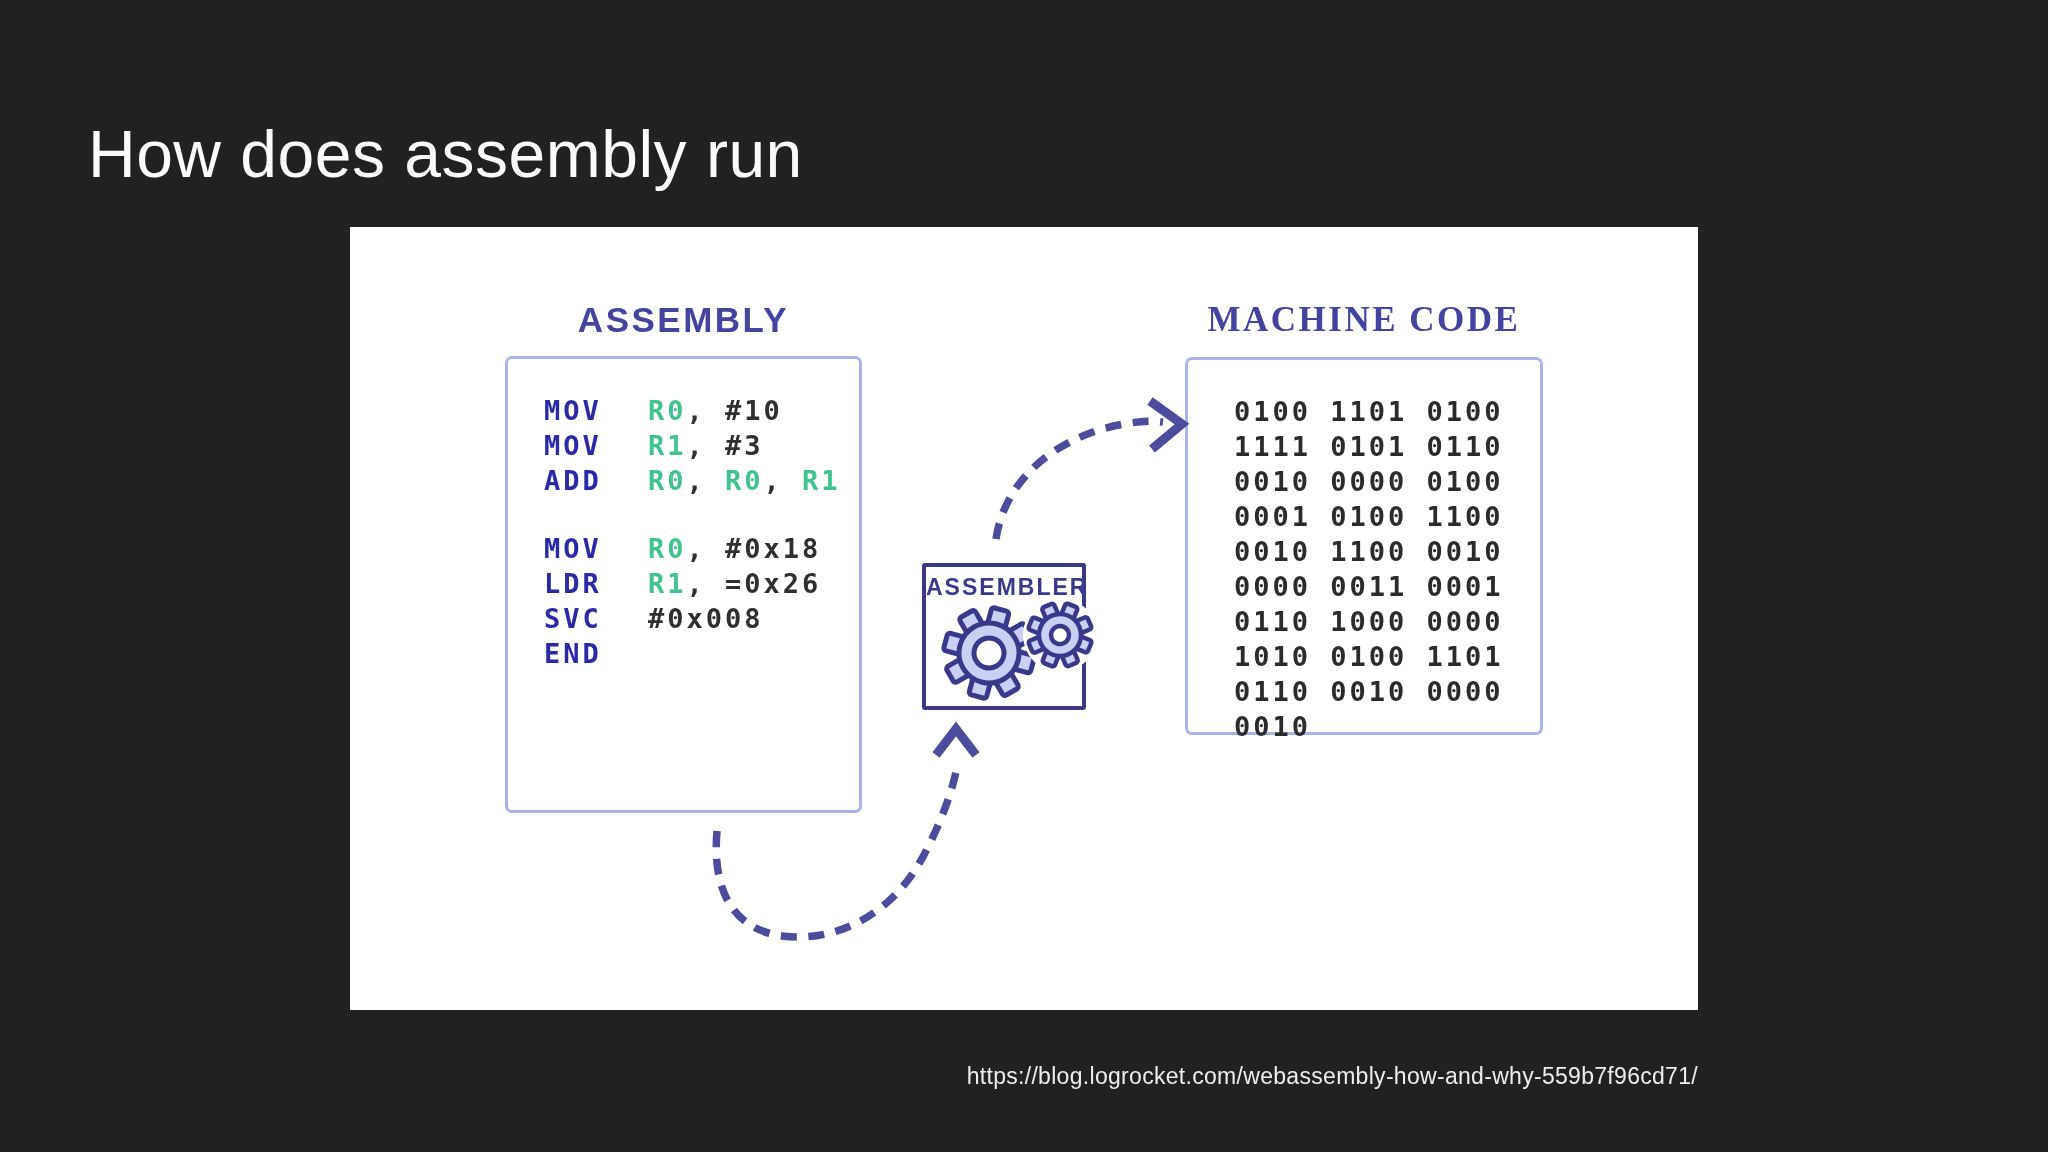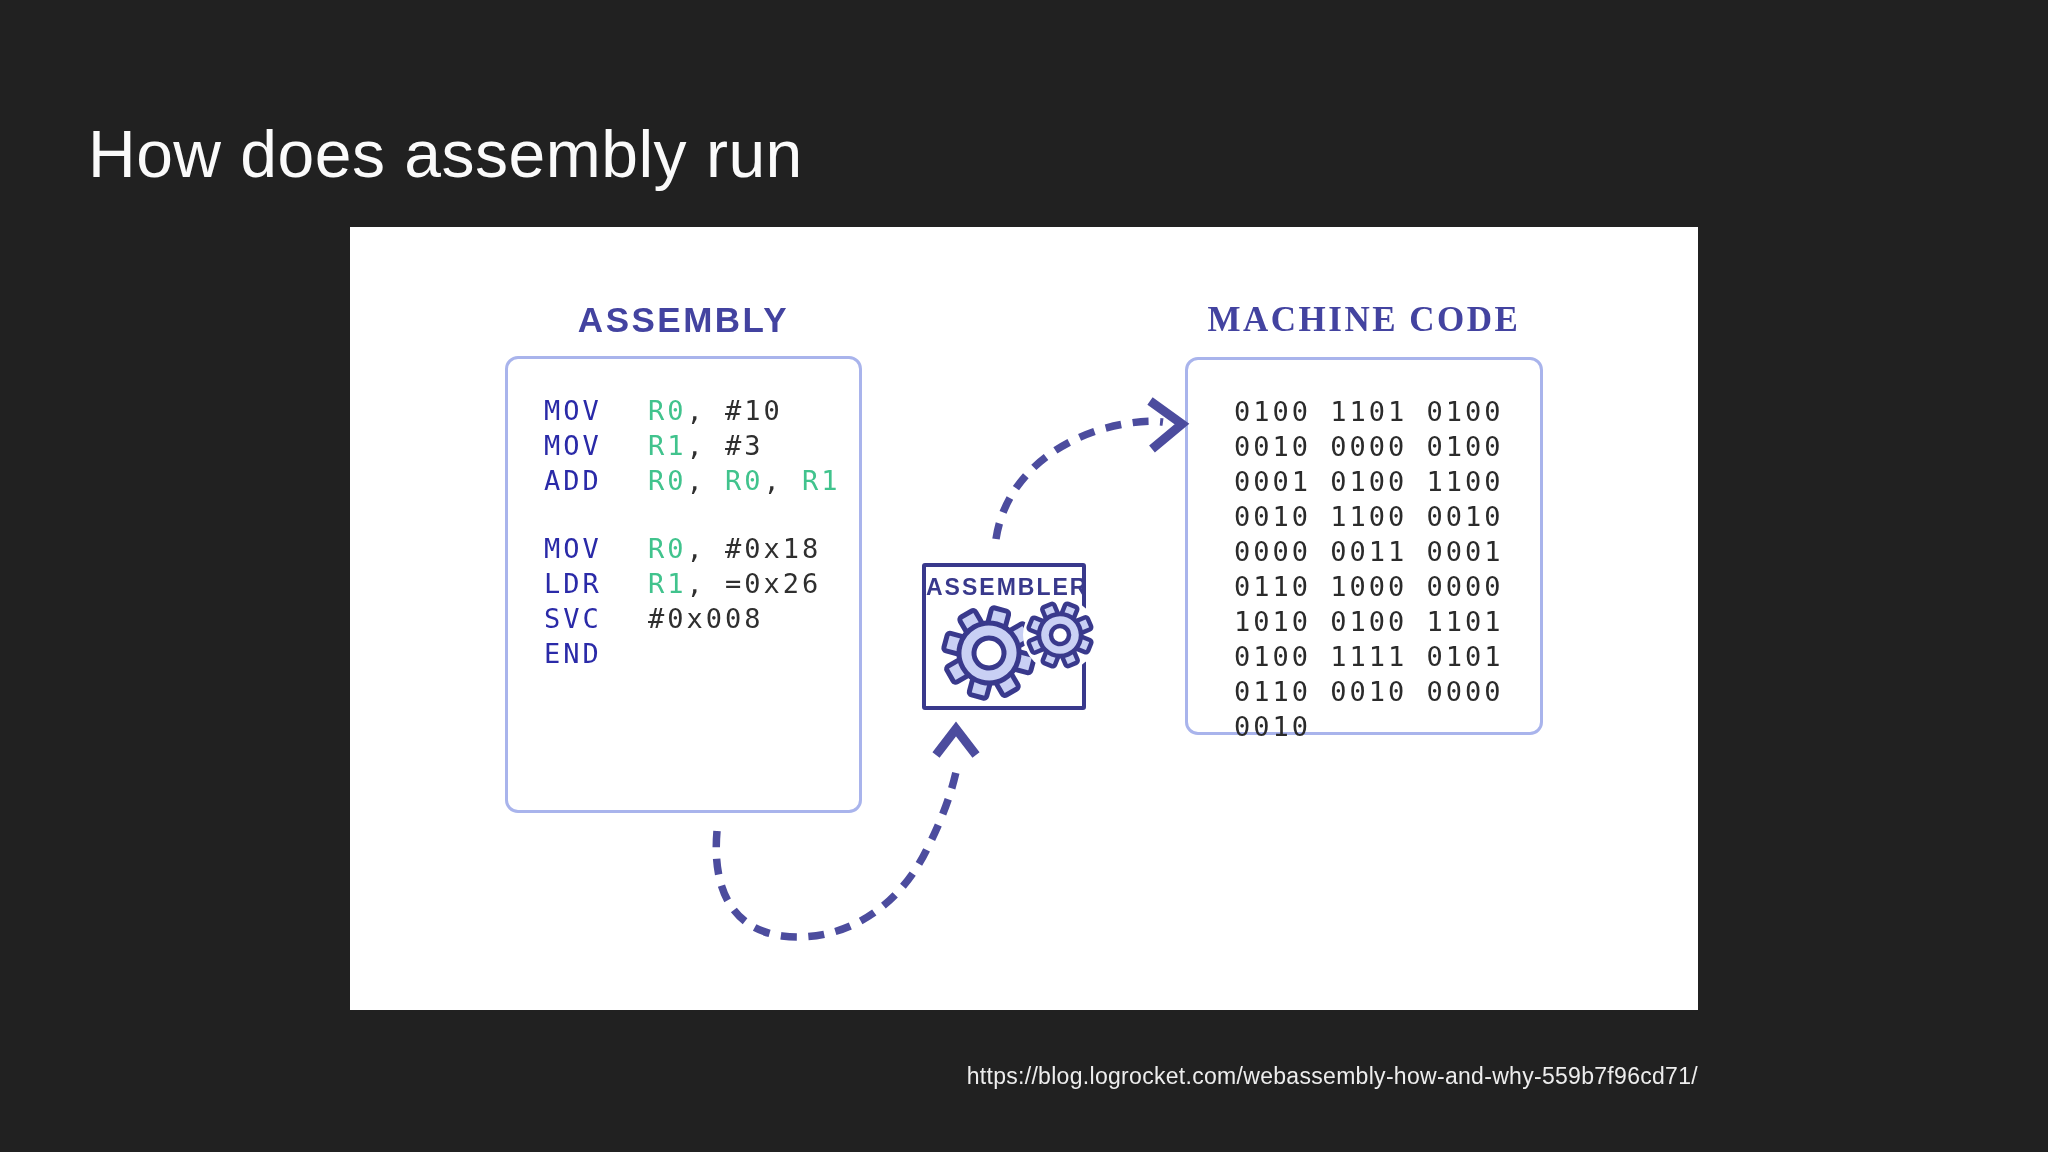--- a/index.html
+++ b/index.html
@@ -37,21 +37,21 @@
   }
   .col-heading{
     position:absolute;top:72px;height:42px;line-height:42px;
     text-align:center;font-weight:700;font-size:35px;letter-spacing:2.5px;
     color:var(--heading);
   }
   .col-heading.asm{left:155px;width:357px;}
   .col-heading.mc{left:835px;width:358px;font-family:Liberation Serif, serif;}
   .code-box{
     position:absolute;background:#fff;
-    border:3px solid var(--box-border);border-radius:13px;
+    border:3px solid var(--box-border);border-radius:7px;font-weight:bold;
   }
   #asm-box{left:155px;top:129px;width:357px;height:457px;}
   #mc-box{left:835px;top:130px;width:358px;height:378px;}
   #asm-lines{padding:34px 0 0 36px;}
   #mc-lines{padding:34px 0 0 46px;}
   .code-line,.mc-line{
     font-family:"DejaVu Sans Mono", monospace;
     font-size:27px;line-height:35px;letter-spacing:3px;
     white-space:pre;
   }
@@ -97,27 +97,27 @@
           <div class="code-line gap"><span class="op">MOV</span><span class="reg">R0</span><span class="plain">, </span><span class="plain">#0x18</span></div>
           <div class="code-line"><span class="op">LDR</span><span class="reg">R1</span><span class="plain">, </span><span class="plain">=0x26</span></div>
           <div class="code-line"><span class="op">SVC</span><span class="plain">#0x008</span></div>
           <div class="code-line"><span class="op">END</span></div>
         </div>
     </div>
 
     <div id="mc-box" class="code-box">
       <div id="mc-lines">
           <div class="mc-line">0100 1101 0100</div>
+          <div class="mc-line">1111 0101 0110</div>
           <div class="mc-line">0010 0000 0100</div>
           <div class="mc-line">0001 0100 1100</div>
           <div class="mc-line">0010 1100 0010</div>
           <div class="mc-line">0000 0011 0001</div>
           <div class="mc-line">0110 1000 0000</div>
           <div class="mc-line">1010 0100 1101</div>
-          <div class="mc-line">0100 1111 0101</div>
           <div class="mc-line">0110 0010 0000</div>
           <div class="mc-line">0010</div>
         </div>
     </div>
 
     <div id="assembler-box">
       <div class="assembler-label">ASSEMBLER</div>
       <svg id="gears-svg" width="190" height="140" viewBox="0 0 190 140">
         <g transform="translate(62,86) rotate(15)" stroke="#39398c" stroke-width="5" fill="#c9d0f4">
           <g>

